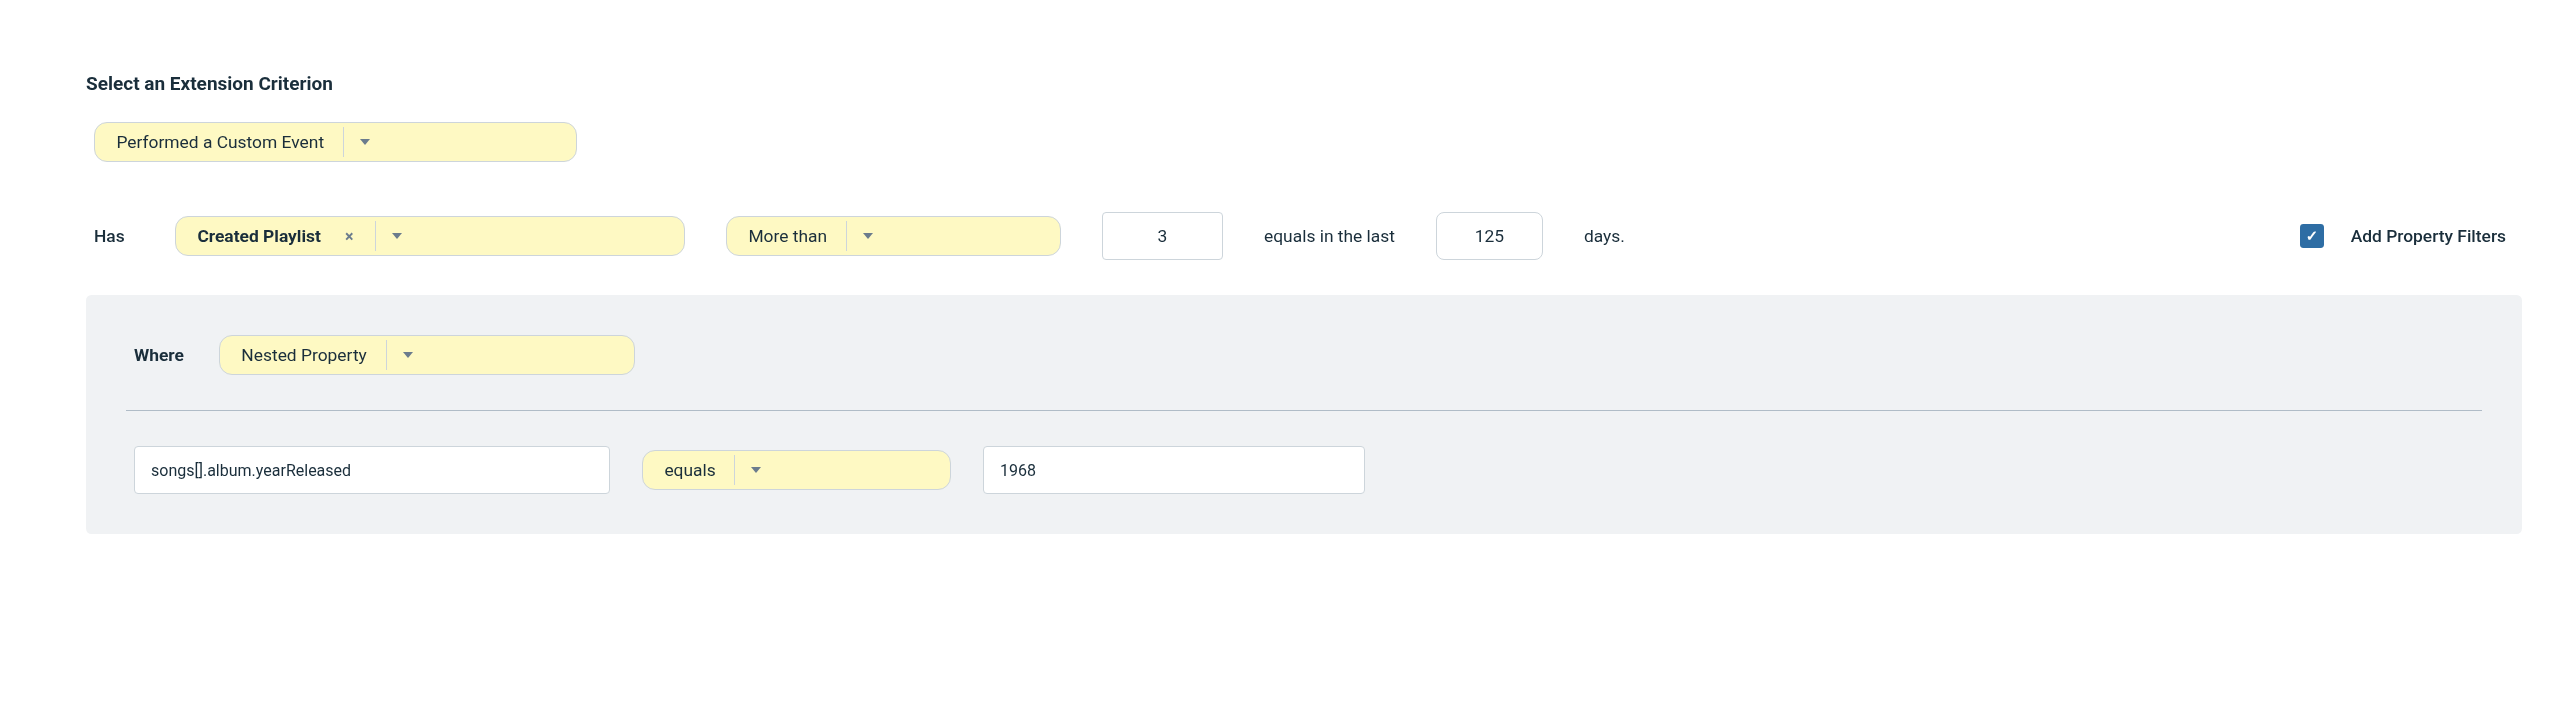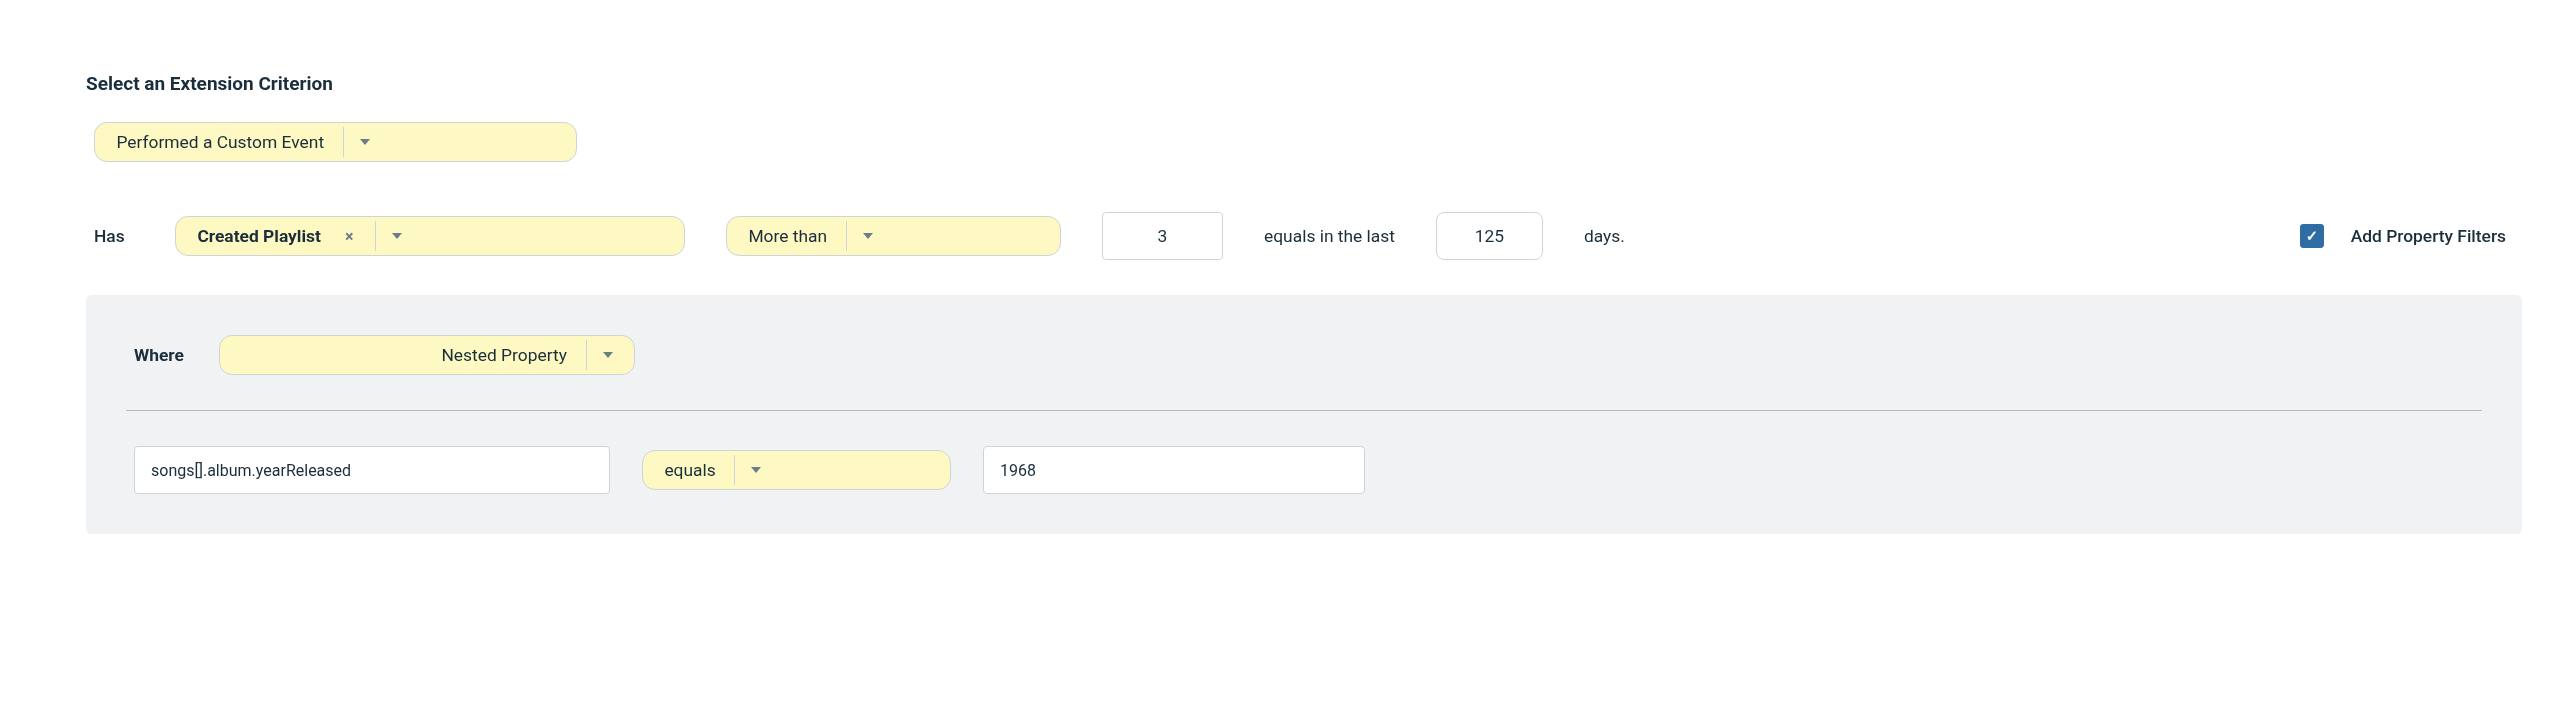--- a/index.html
+++ b/index.html
@@ -171,21 +171,20 @@
     }
 
     .where-label {
       font-size: 17.4px;
       font-weight: 700;
       color: #1a2e3b;
     }
 
     .where-select {
       width: 416px;
-      justify-content: flex-end;
     }
 
     .divider-line {
       border: none;
       border-top: 1px solid #b0bcc7;
       margin-bottom: 27px;
     }
 
     .filter-row {
       display: flex;

